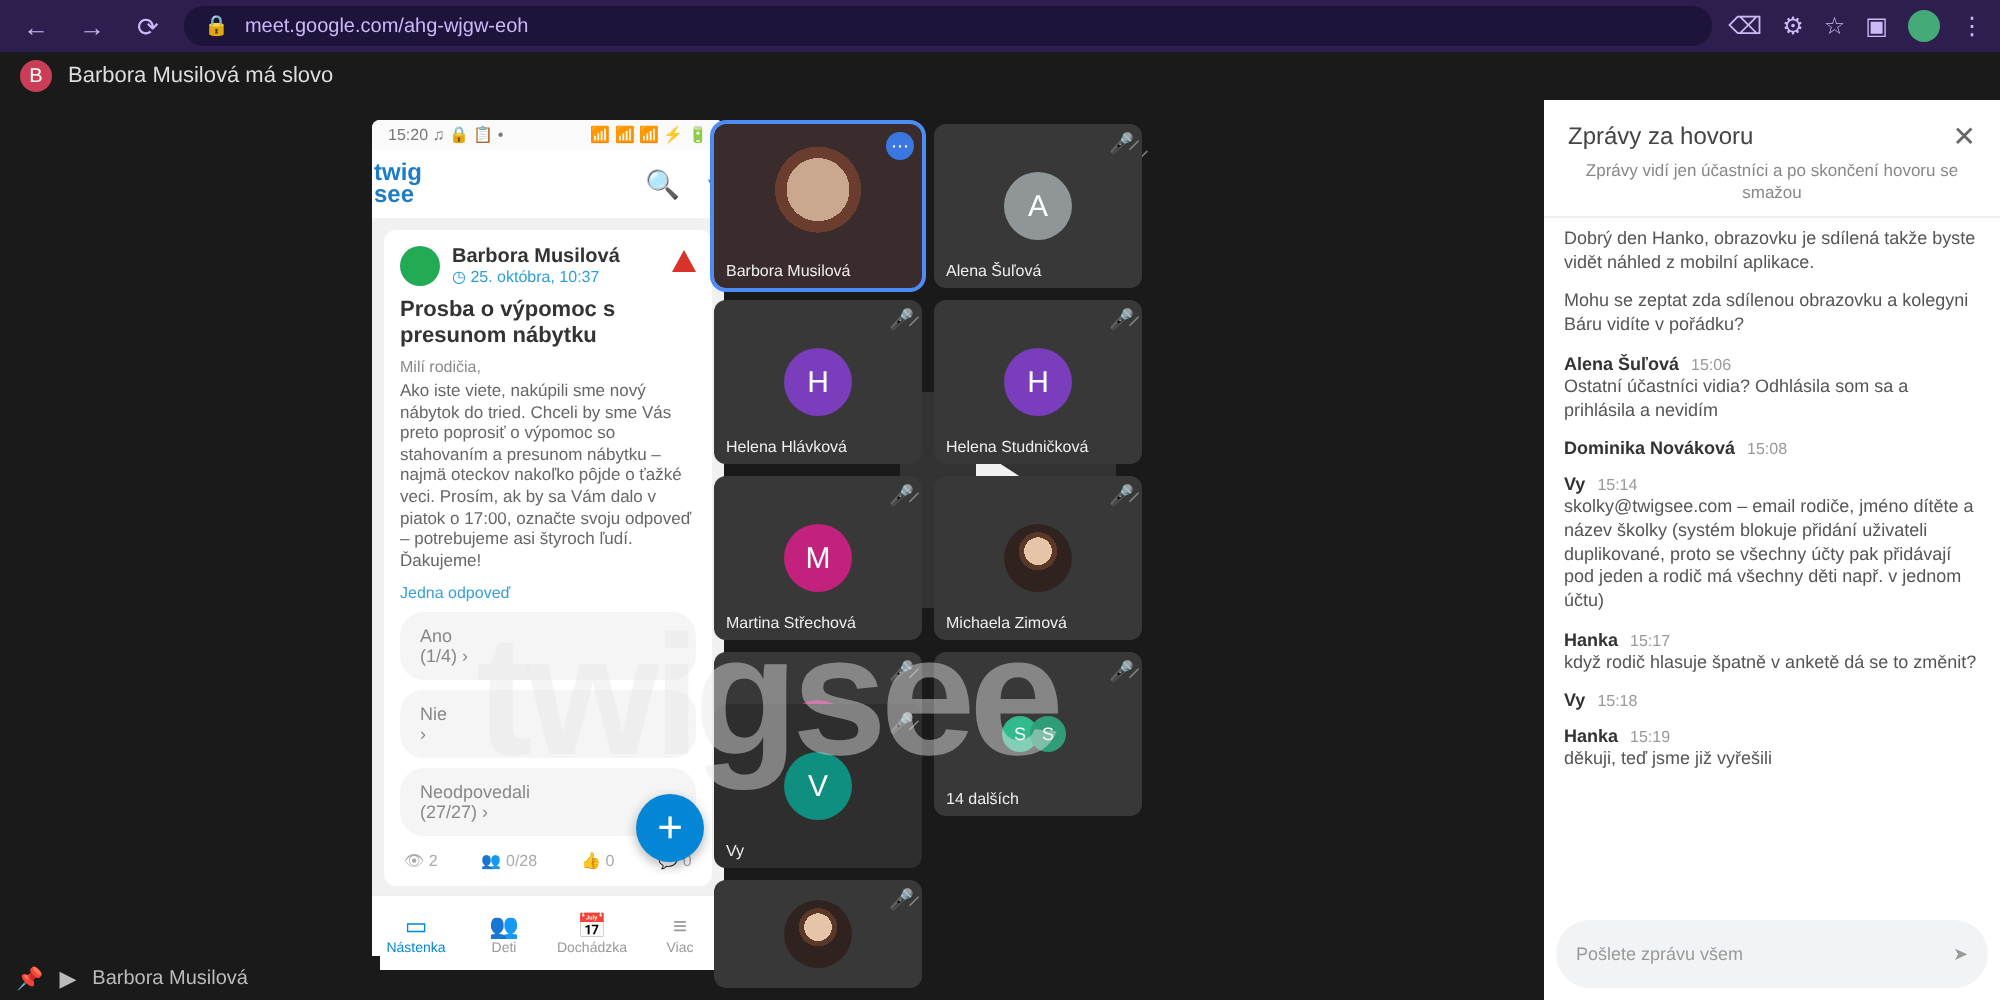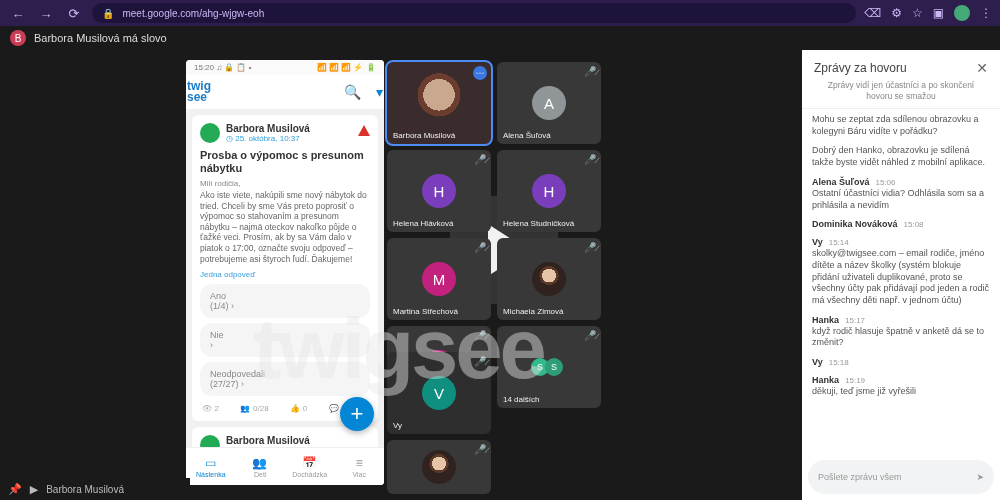--- a/index.html
+++ b/index.html
@@ -12,23 +12,23 @@
   .right-icons { display:flex; gap:10px; align-items:center;}
   .ricon { color:#cbb8f5; font-size:12px;}
   .avatar-small { width:16px; height:16px; border-radius:50%; background:#4a7; }
   
   .subhead { display:flex; align-items:center; height:24px; padding:0 10px; gap:8px; background:#1a1a1a;}
   .sh-badge { width:16px; height:16px; border-radius:50%; background:#c93d57; color:#fff; font-size:10px; display:flex; align-items:center; justify-content:center;}
   .sh-text { color:#ddd; font-size:11px;}
   
   .main { display:flex; position:absolute; top:50px; bottom:0; left:0; right:0;}
   .stage { flex:1; position:relative;}
-  .chat { width:198px; background:#fff; display:flex; flex-direction:column; position:relative;}
-  
-  .phone { position:absolute; left:186px; top:10px; width:198px; height:425px; background:#fff; border-radius:4px; overflow:hidden; font-size:10px; color:#444;}
+  .chat { width:228px; background:#fff; display:flex; flex-direction:column; position:relative;}
+  
+  .phone { position:absolute; left:186px; top:10px; width:176px; height:425px; background:#fff; border-radius:4px; overflow:hidden; font-size:10px; color:#444;}
   .p-status { display:flex; justify-content:space-between; padding:3px 8px; font-size:8px; color:#777; background:#fafafa;}
   .p-top { display:flex; justify-content:space-between; align-items:center; padding:6px 1px;}
   .p-logo { font-weight:bold; color:#1c7cc6; font-size:12px; line-height:.9;}
   .p-search { color:#666; font-size:14px;}
   .p-filter { color:#0486d6; font-size:14px;}
   .p-feed { background:#f1f1f1; padding:6px 6px 0;}
   .p-card { background:#fff; border-radius:6px; padding:8px; margin-bottom:6px; position:relative;}
   .p-card-head { display:flex; align-items:center; gap:6px;}
   .p-avatar { width:20px; height:20px; border-radius:50%; background:#2a5; }
   .p-name { font-weight:bold; font-size:10px; color:#333;}
@@ -267,24 +267,24 @@
   </div>
 
   <div class="chat">
     <div class="chat-title">
       <span>Zprávy za hovoru</span>
       <span class="chat-close">✕</span>
     </div>
     <div class="chat-notice">Zprávy vidí jen účastníci a po skončení hovoru se smažou</div>
     <div class="msgs" id="msgs">
         <div class="msg">
+          <div class="msg-body">Dobrý den Hanko, obrazovku je sdílená takže byste vidět náhled z mobilní aplikace.</div>
+        </div>
+        <div class="msg">
           <div class="msg-body">Mohu se zeptat zda sdílenou obrazovku a kolegyni Báru vidíte v pořádku?</div>
-        </div>
-        <div class="msg">
-          <div class="msg-body">Dobrý den Hanko, obrazovku je sdílená takže byste vidět náhled z mobilní aplikace.</div>
         </div>
         <div class="msg">
           <div class="msg-head">
             <span class="msg-name">Alena Šuľová</span>
             <span class="msg-time">15:06</span>
           </div>
           <div class="msg-body">Ostatní účastníci vidia? Odhlásila som sa a prihlásila a nevidím</div>
         </div>
         <div class="msg">
           <div class="msg-head">

